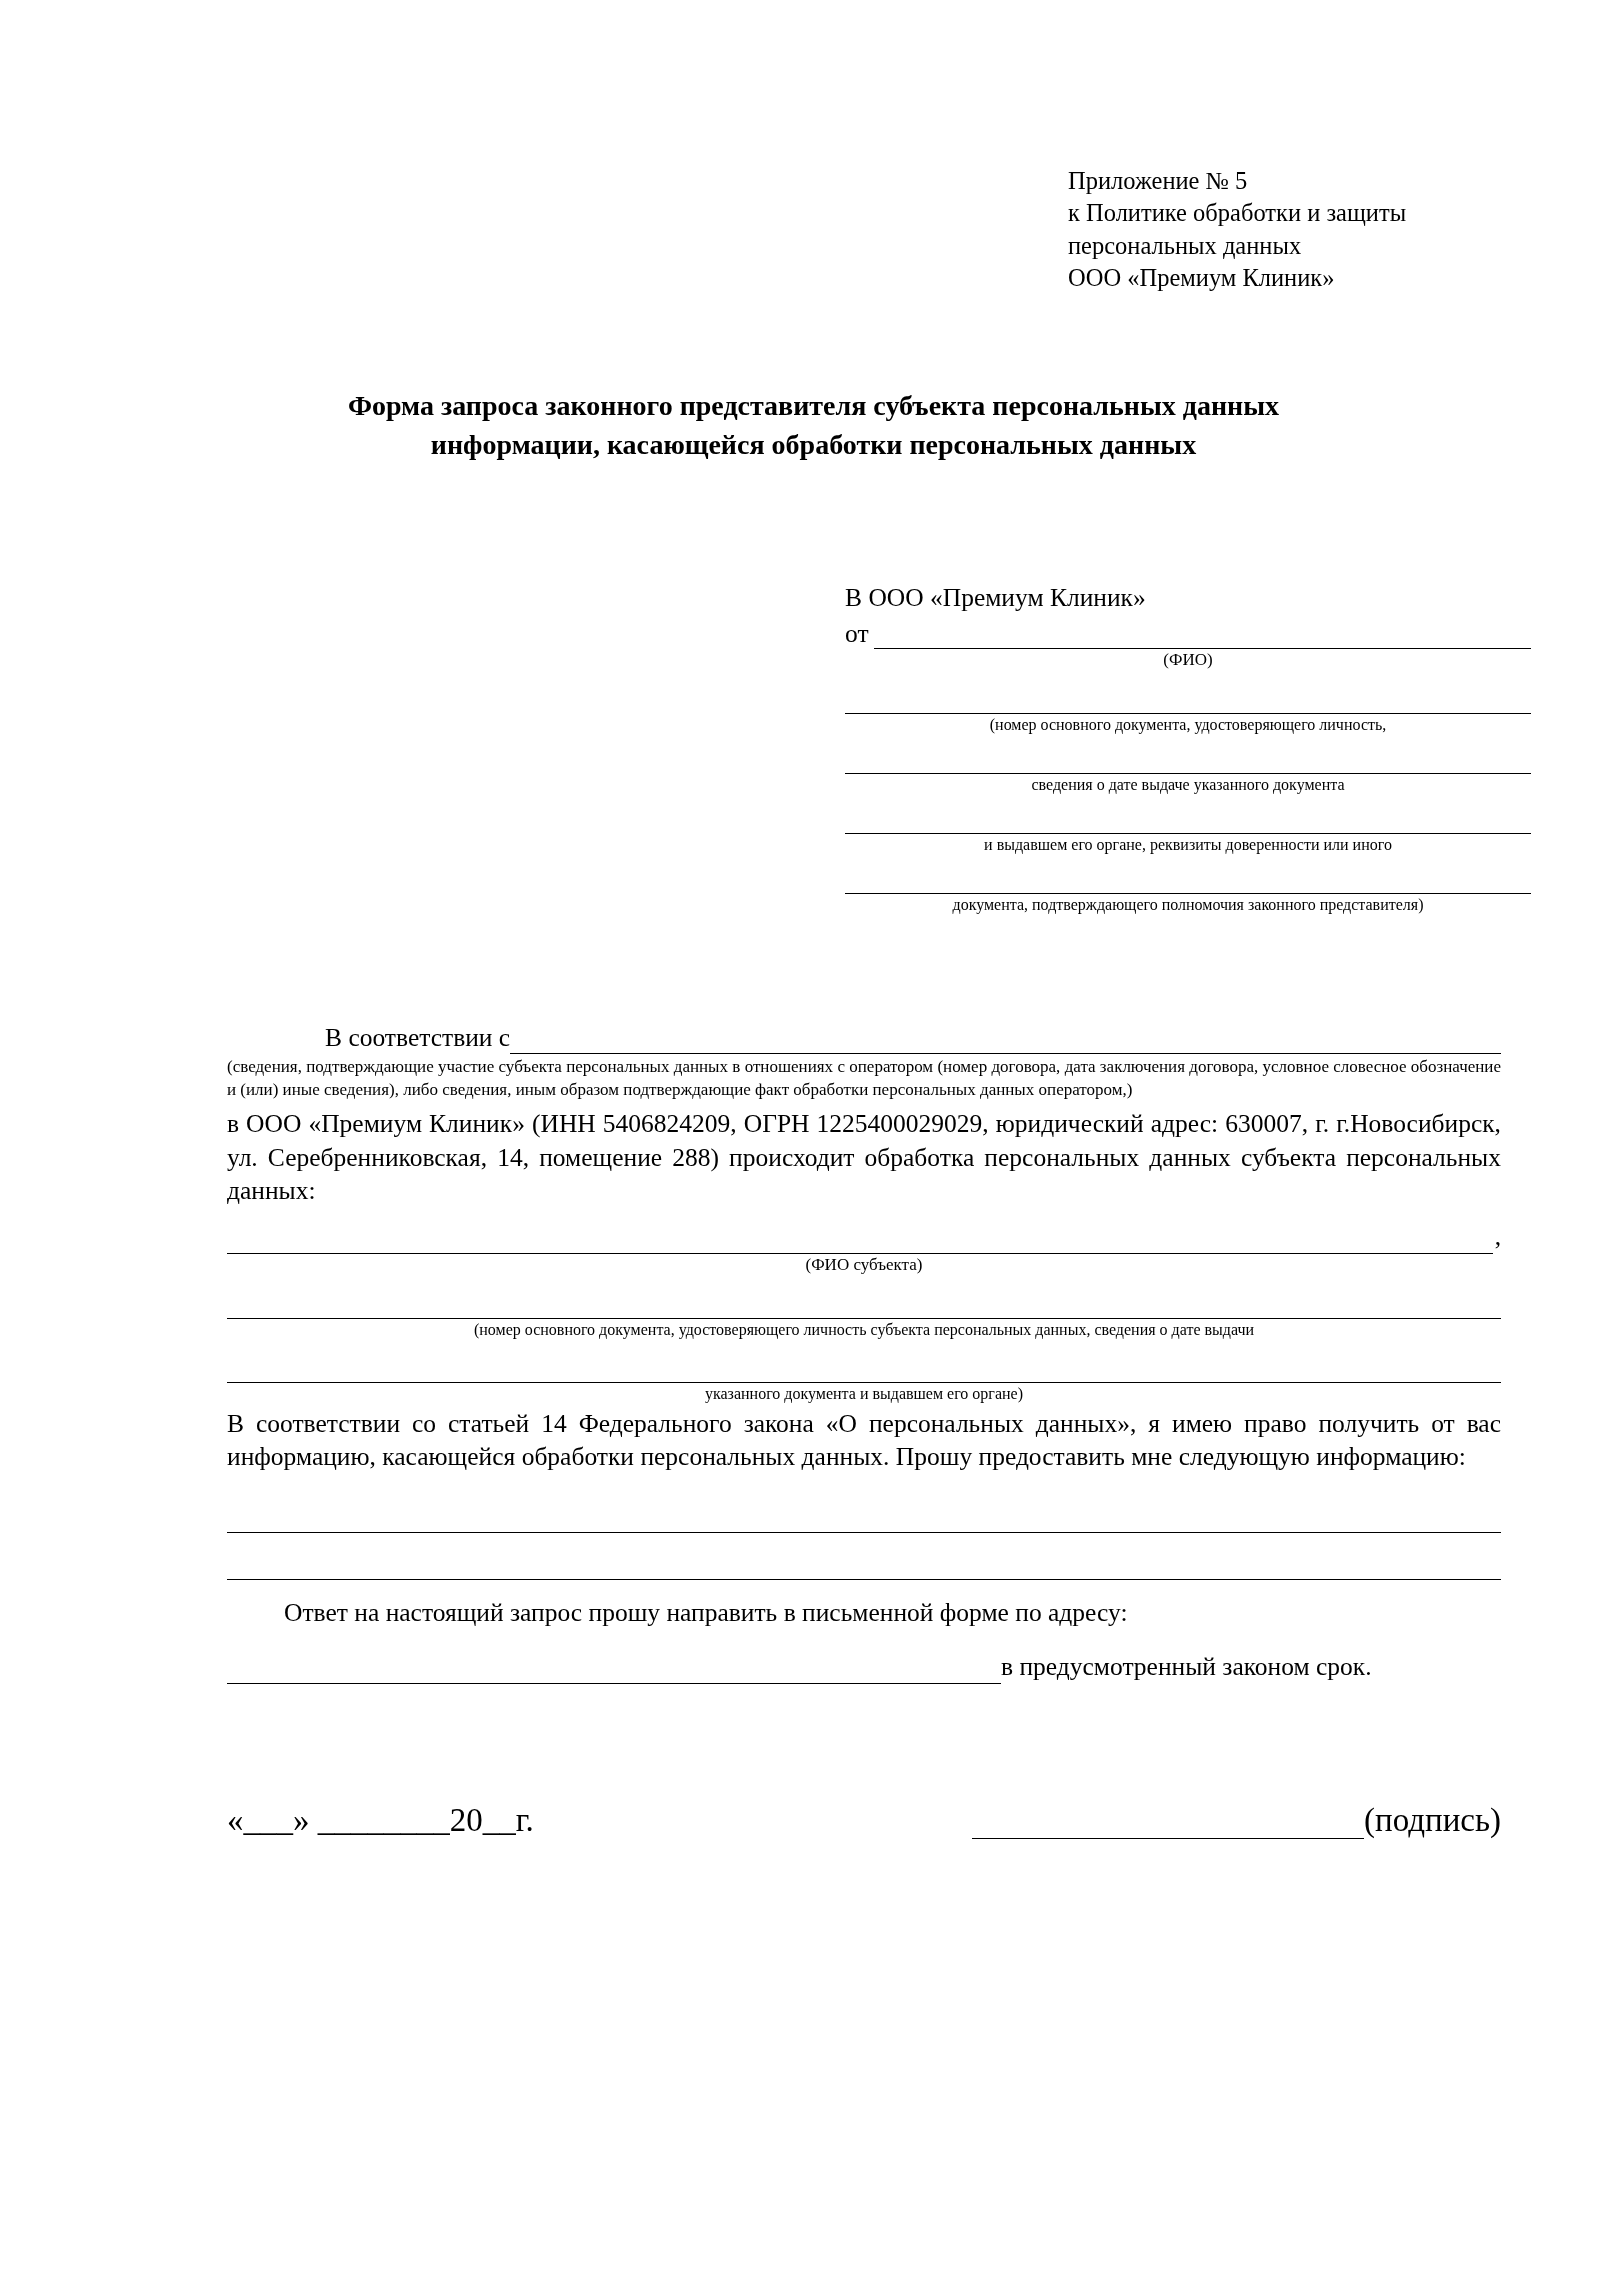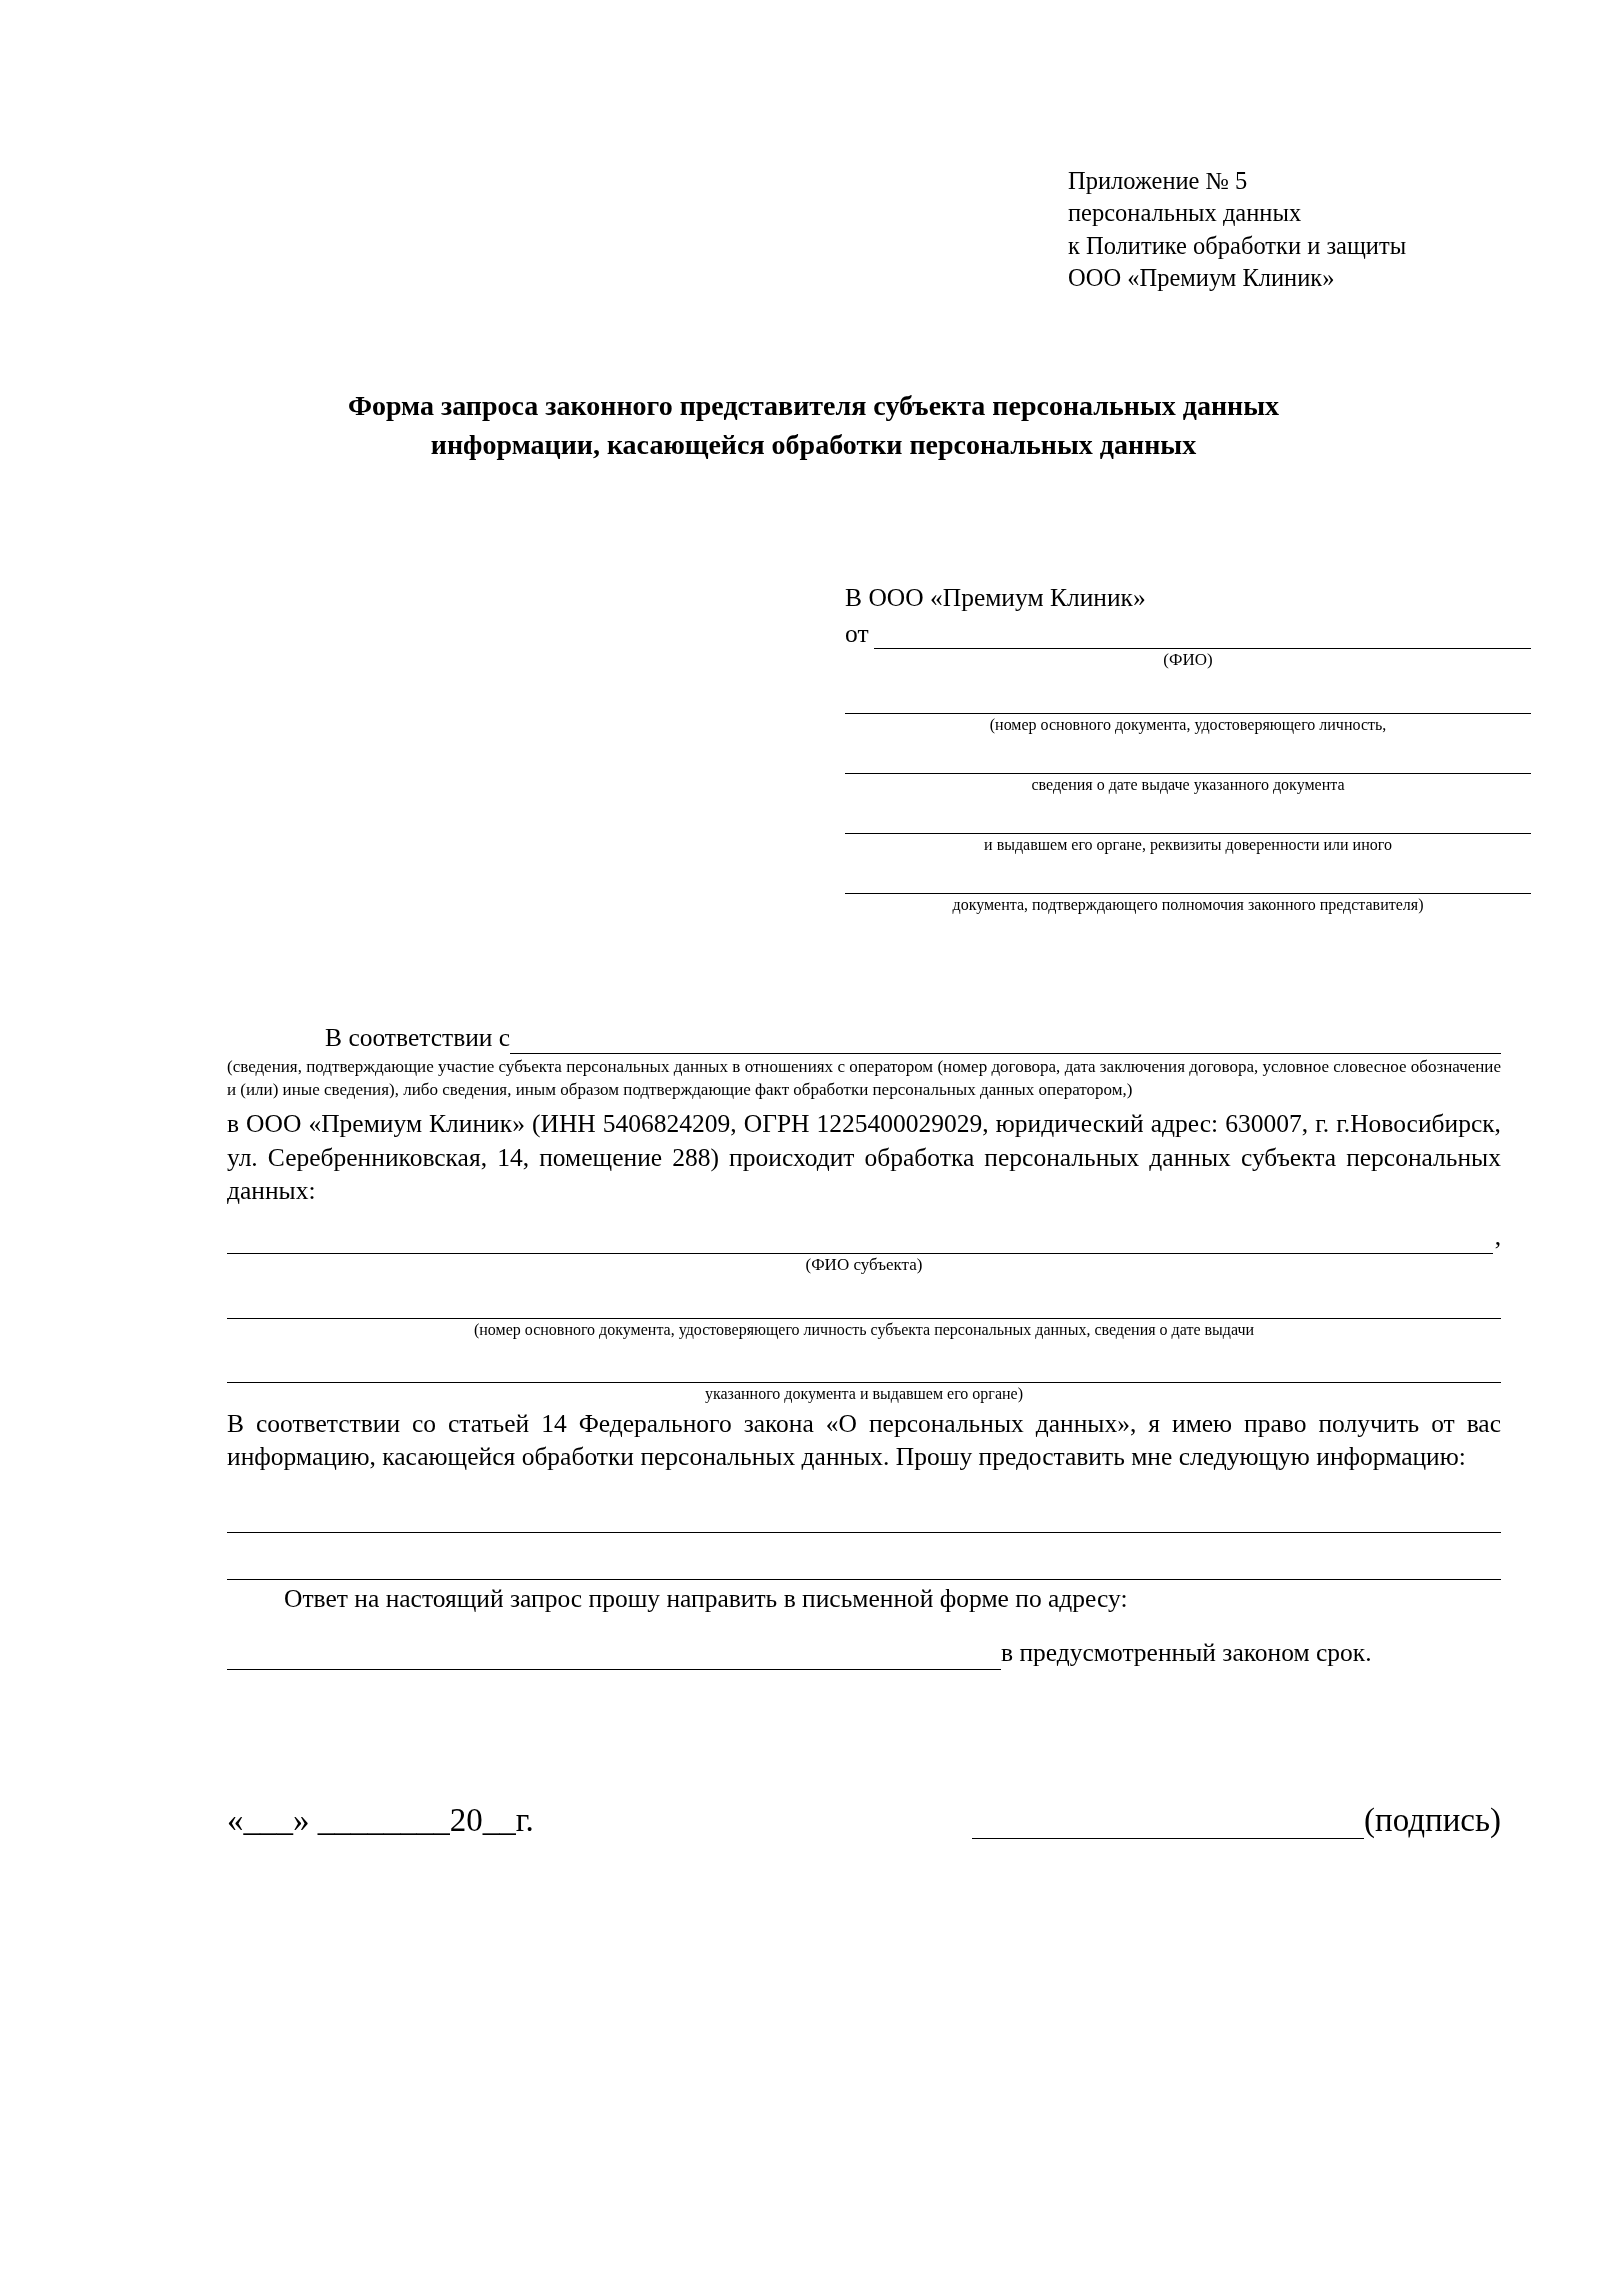--- a/index.html
+++ b/index.html
@@ -153,22 +153,22 @@
   .sign-field .r { border-bottom: 1.6px solid #000; width: 392px; height: 25.5px; }
   .sign-field .lbl { white-space: nowrap; }
 </style>
 </head>
 <body>
 
 <div class="page">
 
   <div class="header-block">
     <div>Приложение № 5</div>
+    <div>к Политике обработки и защиты</div>
     <div>персональных данных</div>
-    <div>к Политике обработки и защиты</div>
     <div>ООО «Премиум Клиник»</div>
   </div>
 
   <div class="doc-title">
     <div>Форма запроса законного представителя субъекта персональных данных</div>
     <div>информации, касающейся обработки персональных данных</div>
   </div>
 
   <div class="addressee">
     <div class="addr-line1">В ООО «Премиум Клиник»</div>
@@ -214,21 +214,21 @@
     <div class="caption small">(номер основного документа, удостоверяющего личность субъекта персональных данных, сведения о дате выдачи</div>
 
     <div class="full-rule" style="margin-top:9.8px;"></div>
     <div class="caption small">указанного документа и выдавшем его органе)</div>
 
     <div class="para j" style="margin-top:3.9px;">В соответствии со статьей 14 Федерального закона «О персональных данных», я имею право получить от вас информацию, касающейся обработки персональных данных. Прошу предоставить мне следующую информацию:</div>
 
     <div class="full-rule" style="margin-top:25.5px;"></div>
     <div class="full-rule" style="margin-top:13.7px;"></div>
 
-    <div class="para" style="margin-top:2px; text-align:justify; text-indent:57px;">Ответ на настоящий запрос прошу направить в письменной форме по адресу:</div>
+    <div class="para" style="margin-top:16px; text-align:justify; text-indent:57px;">Ответ на настоящий запрос прошу направить в письменной форме по адресу:</div>
 
     <div class="answer-row">
       <span class="r"></span>
       <span class="tail">в предусмотренный законом срок.</span>
     </div>
   </div>
 
   <div class="sign-row">
     <span class="date-field">«___» ________20__г.</span>
     <span class="sign-field">

